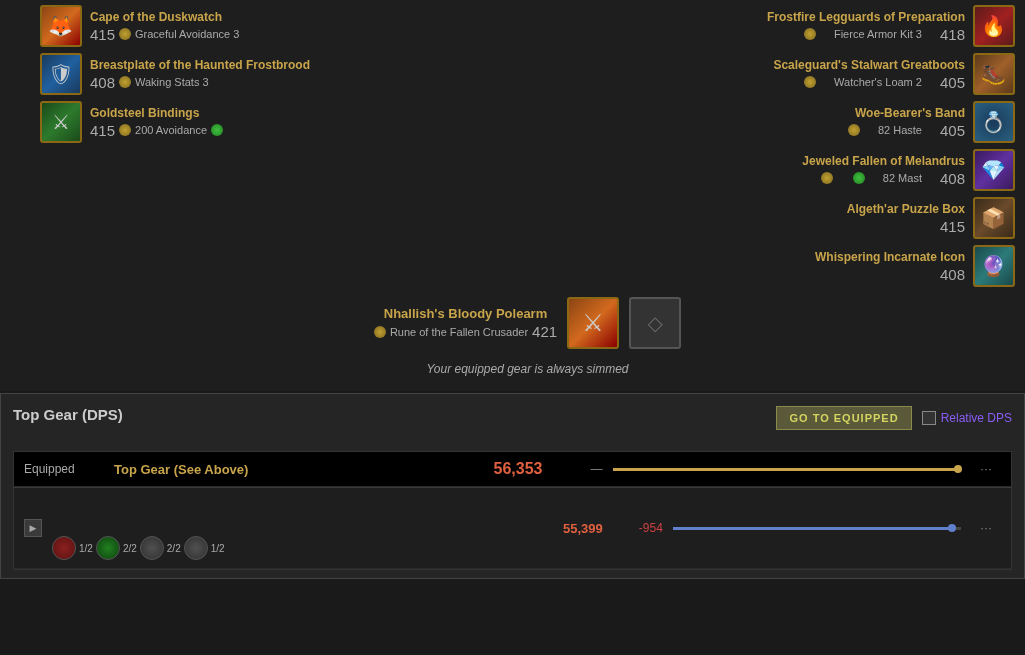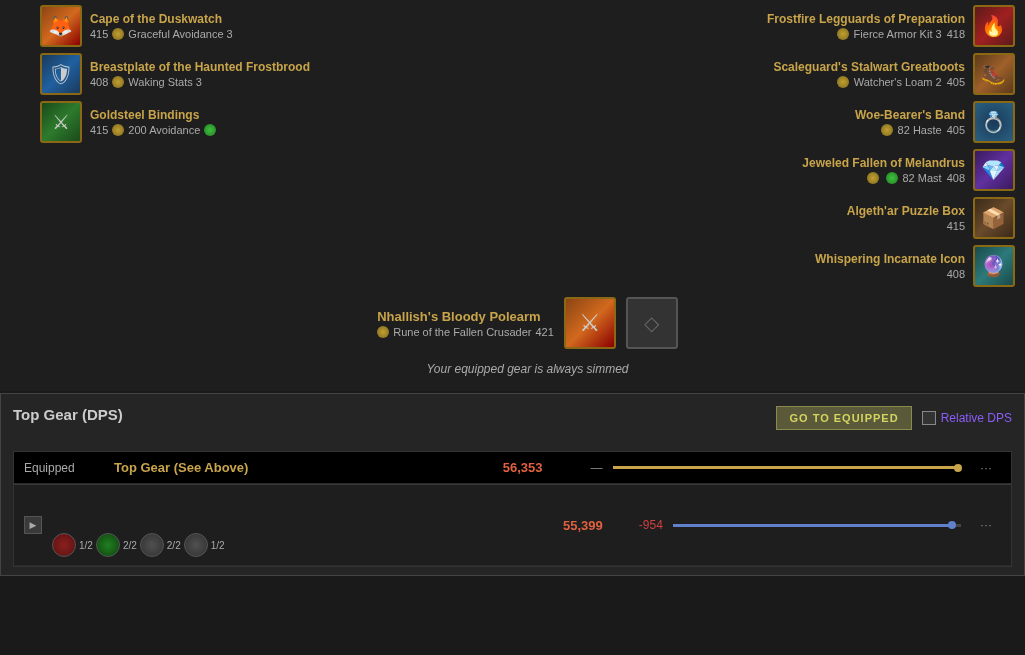--- a/index.html
+++ b/index.html
@@ -60,21 +60,21 @@
 
     .gear-details {
       display: flex;
       align-items: center;
       gap: 4px;
       font-size: 11px;
     }
 
     .item-level {
       color: #aaa;
-      font-size: 11px;
+      font-size: 15px;
     }
 
     .enchant-icon {
       width: 12px;
       height: 12px;
       display: inline-block;
       background: radial-gradient(circle, #c0a030, #806820);
       border-radius: 50%;
     }
 
@@ -114,21 +114,21 @@
       height: 100%;
       display: flex;
       align-items: center;
       justify-content: center;
       font-size: 20px;
     }
 
     .right-details {
       display: flex;
       align-items: center;
-      gap: 5px;
+      gap: 18px;
       font-size: 11px;
     }
 
     .offhand-icon {
       width: 52px;
       height: 52px;
       border: 2px solid #555;
       border-radius: 3px;
       background: #333;
       display: flex;
@@ -317,21 +317,21 @@
         </div>
         <div class="right-gear-icon icon-teal">
           <div class="right-gear-icon-inner">🔮</div>
         </div>
       </div>
 
     </div>
   </div>
 
   <div style="display:flex; justify-content:center; align-items:center; gap:10px; padding:5px 0 8px 0;">
-    <div style="display:flex; flex-direction:column; align-items:flex-start; gap:2px;">
+    <div style="display:flex; flex-direction:column; align-items:center; gap:2px;">
       <span class="gear-name" style="font-size:13px;">Nhallish's Bloody Polearm</span>
       <div class="gear-details">
         <span class="enchant-icon"></span>
         <span class="enchant-text">Rune of the Fallen Crusader</span>
         <span class="item-level">421</span>
       </div>
     </div>
     <div class="gear-icon icon-orange" style="width:52px;height:52px;">
       <div class="gear-icon-inner" style="font-size:24px;">⚔</div>
     </div>
@@ -355,21 +355,21 @@
         <span style="font-size:12px;color:#8b5cf6;">Relative DPS</span>
       </div>
     </div>
   </div>
 
   <div style="background:#1e1e1e;border:1px solid #333;">
 
     <div class="table-row equipped-row" style="display:flex;align-items:center;padding:8px 10px;gap:10px;background:#000000;border-bottom:1px solid #2a2a2a;">
       <span style="width:80px;font-size:12px;color:#aaa;flex-shrink:0;">Equipped</span>
       <span style="flex:1;font-size:13px;color:#c8a44a;font-weight:bold;">Top Gear (See Above)</span>
-      <span style="width:70px;font-size:13px;color:#e06040;text-align:right;font-weight:bold;">56,353</span>
+      <span style="width:70px;font-size:16px;color:#e06040;text-align:right;font-weight:bold;">56,353</span>
       <span style="width:50px;font-size:12px;color:#888;text-align:right;">—</span>
       <div style="flex:1;position:relative;height:3px;background:#444;">
         <div style="height:100%;width:100%;background:#c8a44a;position:relative;">
           <div style="width:8px;height:8px;background:#c8a44a;border-radius:50%;position:absolute;right:-1px;top:-2.5px;"></div>
         </div>
       </div>
       <div style="width:30px;text-align:center;color:#888;font-size:12px;">···</div>
     </div>
 
     <div style="height:1px;background:#3a3a3a;"></div>

